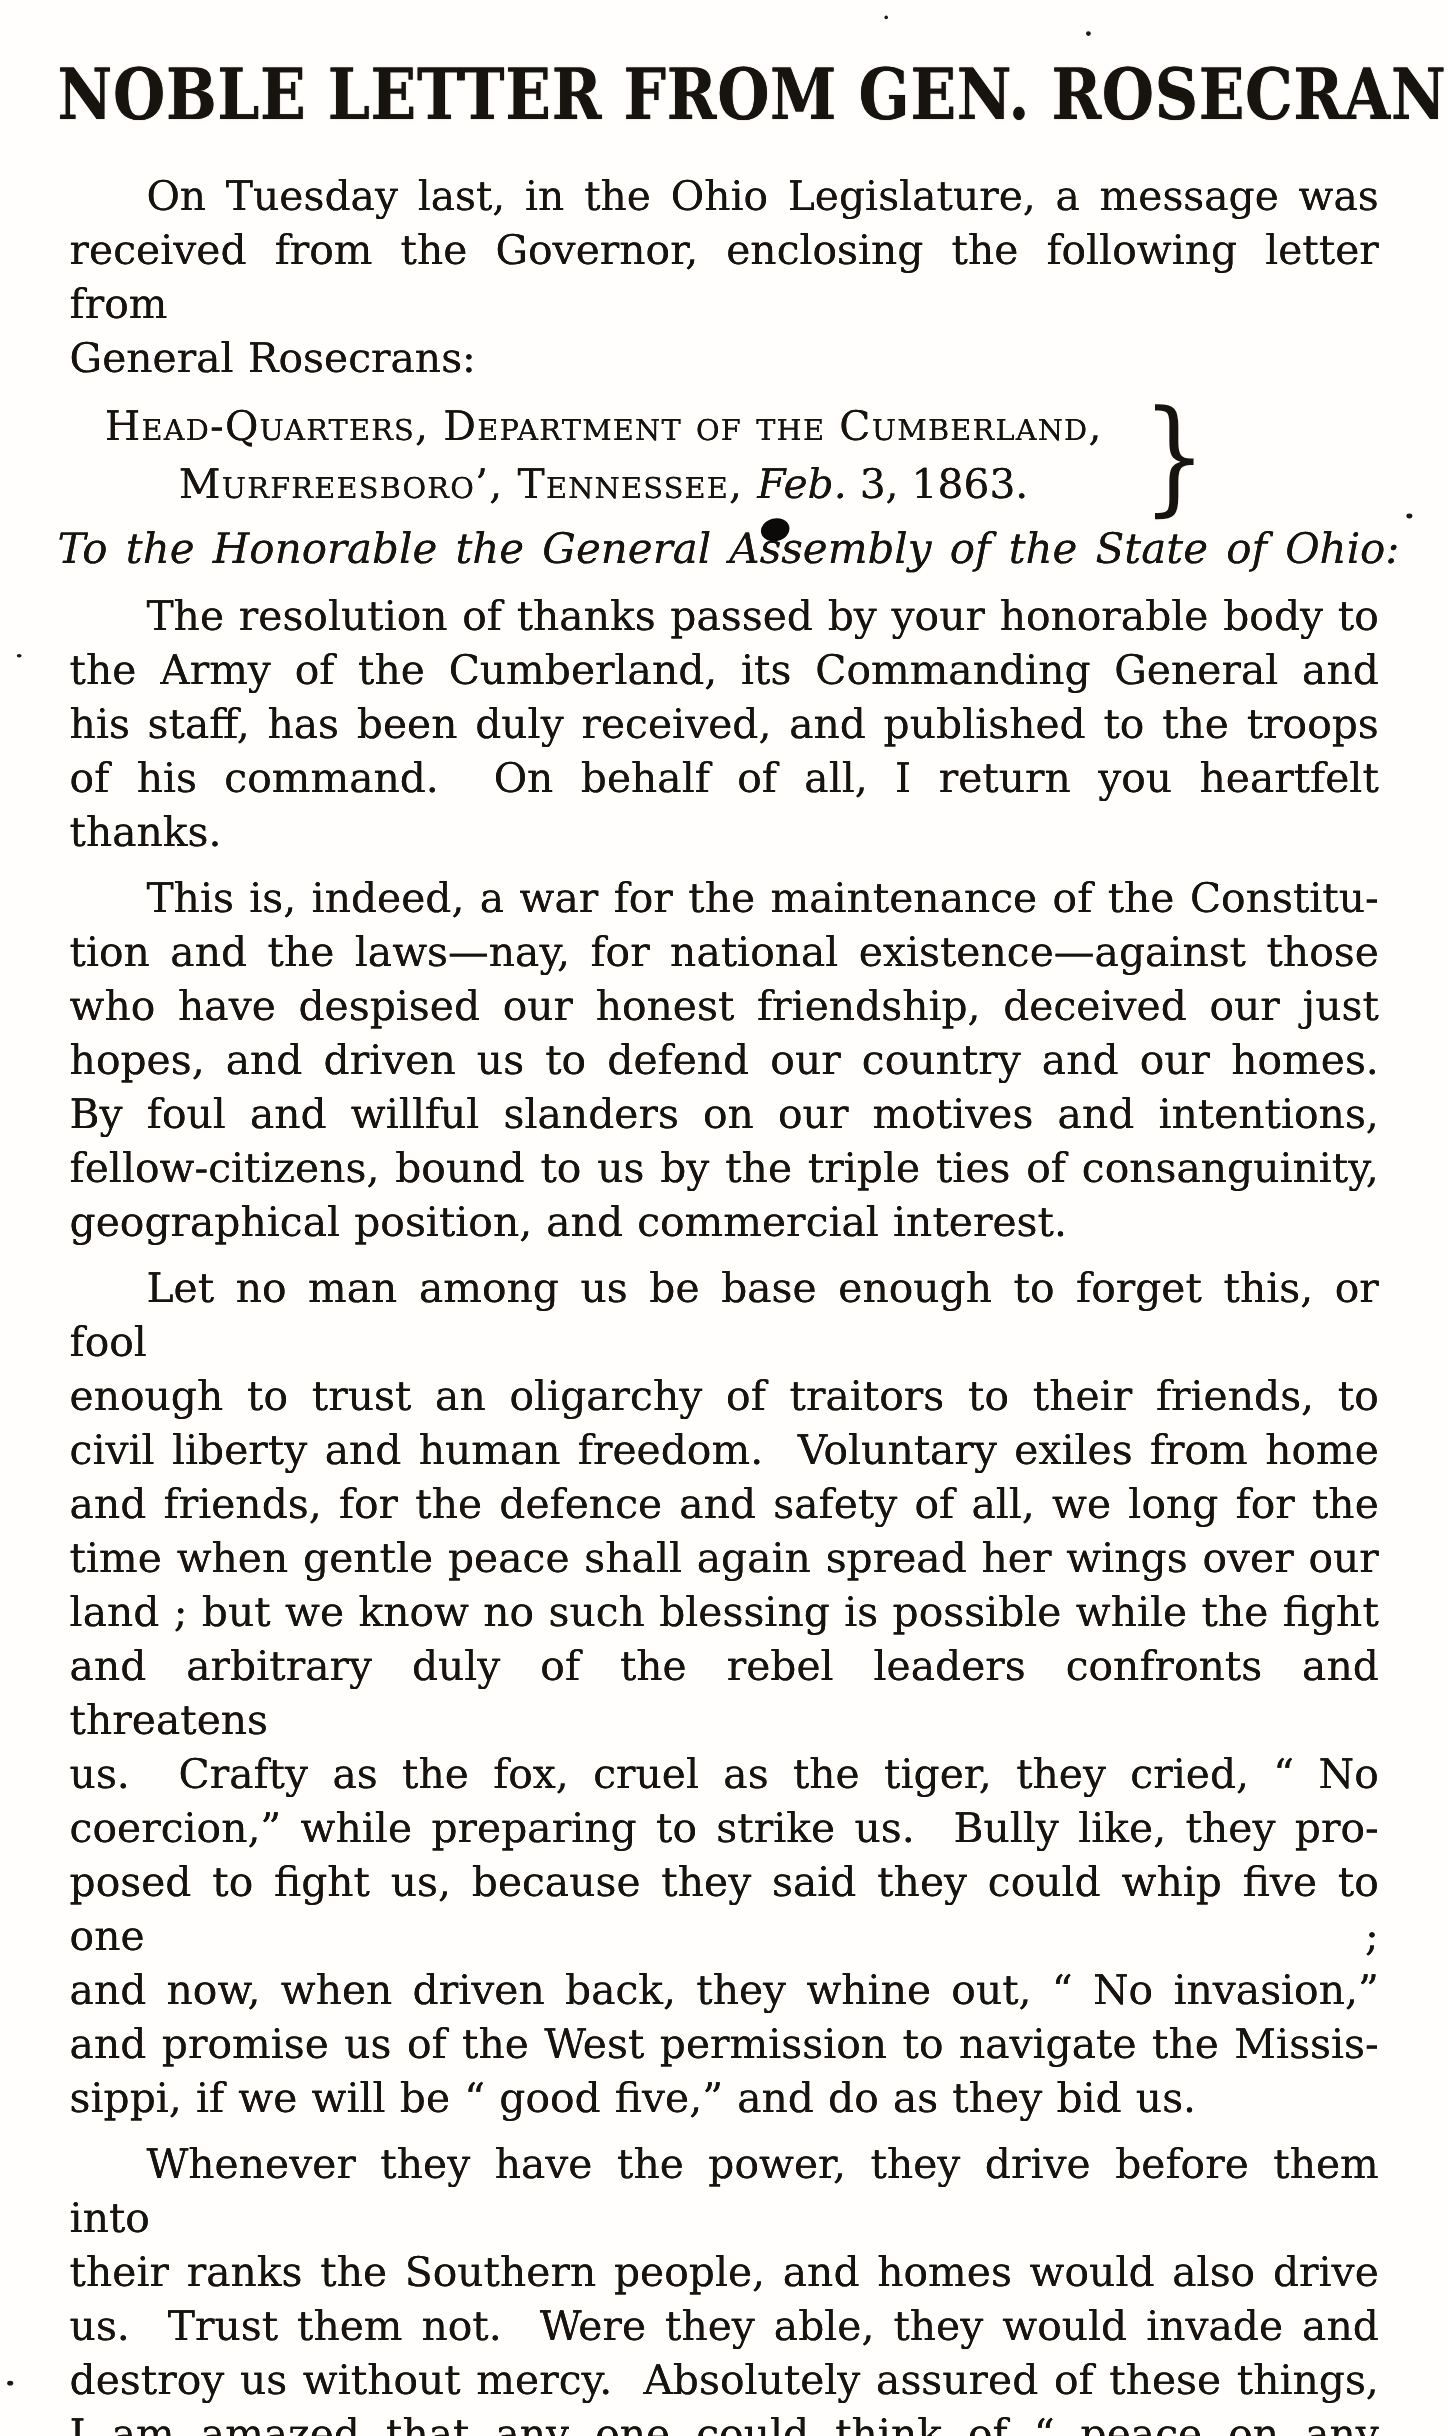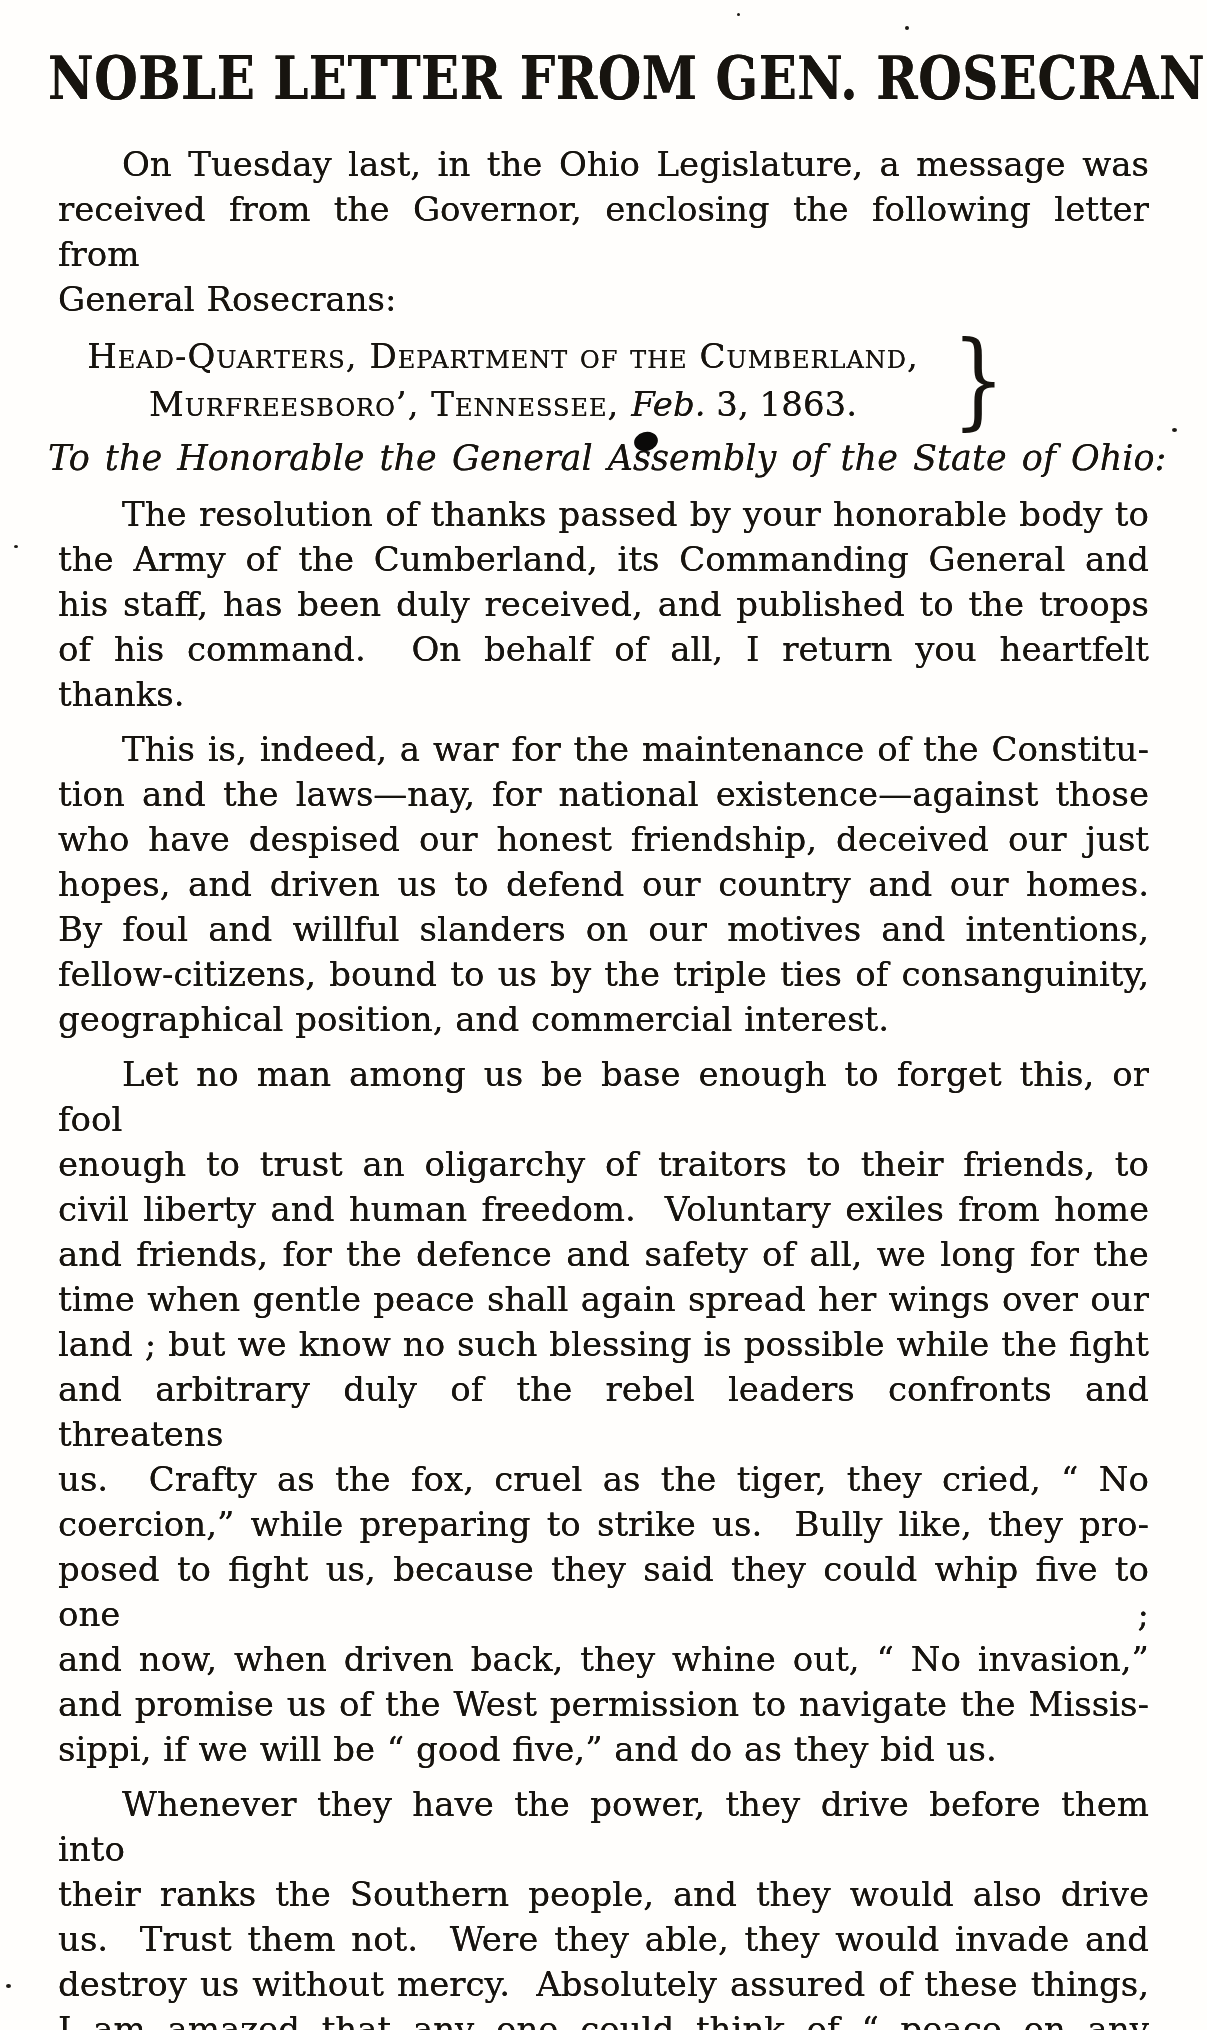--- a/index.html
+++ b/index.html
@@ -138,21 +138,21 @@
       <div class="line just">and arbitrary duly of the rebel leaders confronts and threatens</div>
       <div class="line just">us.  Crafty as the fox, cruel as the tiger, they cried, “ No</div>
       <div class="line just">coercion,” while preparing to strike us.  Bully like, they pro-</div>
       <div class="line just">posed to fight us, because they said they could whip five to one ;</div>
       <div class="line just">and now, when driven back, they whine out, “ No invasion,”</div>
       <div class="line just">and promise us of the West permission to navigate the Missis-</div>
       <div class="line">sippi, if we will be “ good five,” and do as they bid us.</div>
     </section>
   <section class="para">
       <div class="line just first">Whenever they have the power, they drive before them into</div>
-      <div class="line just">their ranks the Southern people, and they would also drive</div>
+      <div class="line just">their ranks the Southern people, and homes would also drive</div>
       <div class="line just">us.  Trust them not.  Were they able, they would invade and</div>
       <div class="line just">destroy us without mercy.  Absolutely assured of these things,</div>
       <div class="line just">I am amazed that any one could think of “ peace on any terms.”</div>
       <div class="line just">He who entertains the sentiment is fit only to be a slave ; he</div>
     </section>
 
   <div class="ink-blot"></div>
   <div class="speck s1"></div>
   <div class="speck s2"></div>
   <div class="speck s3"></div>

